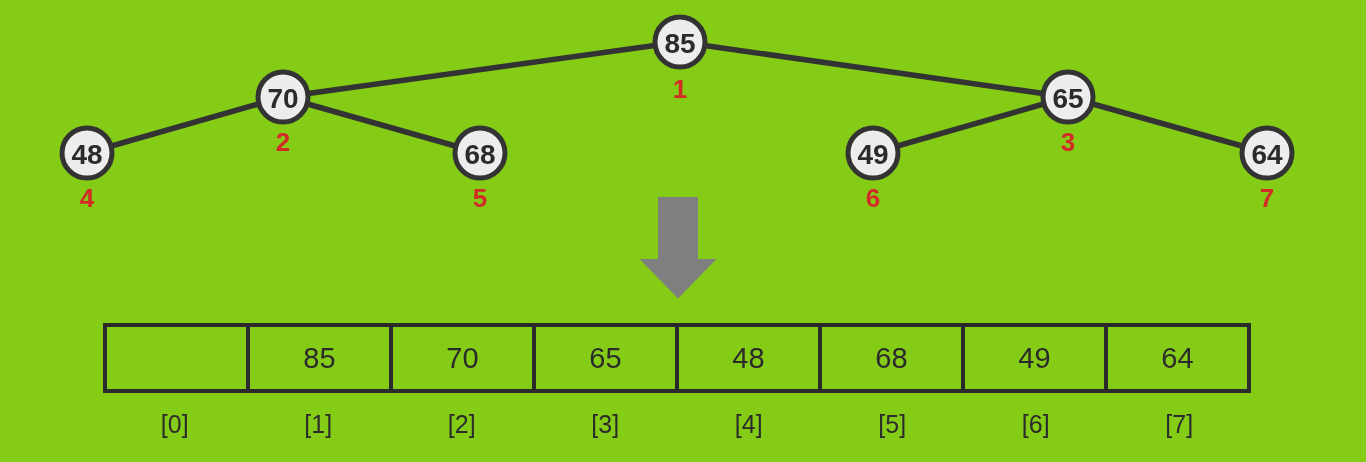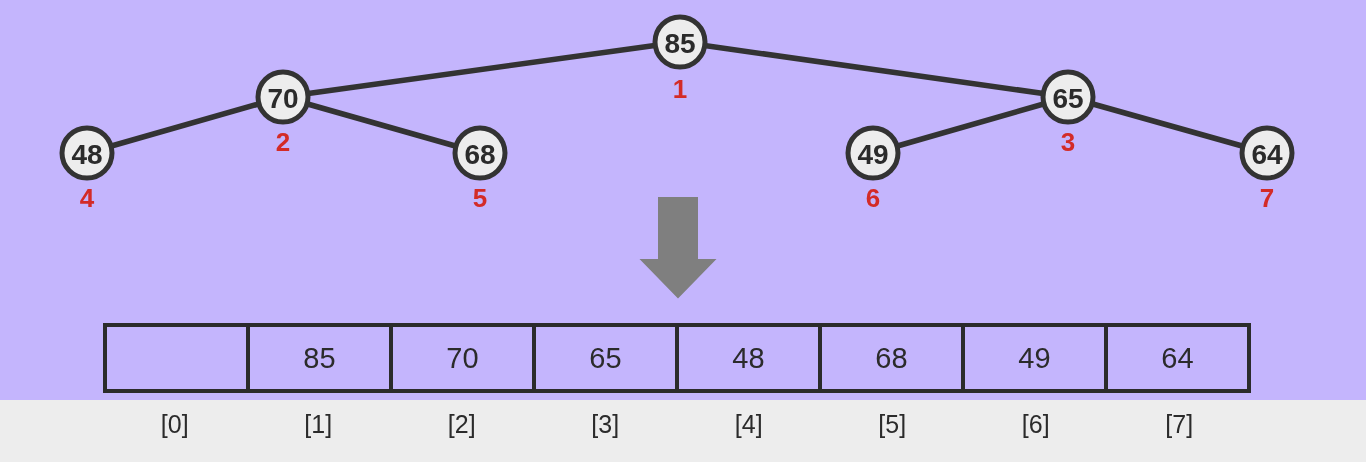--- a/index.html
+++ b/index.html
@@ -2,21 +2,21 @@
 <html><head>
 <meta charset="utf-8">
 <style>
   * { margin: 0; padding: 0; box-sizing: border-box; }
   html, body {
     width: 1366px; height: 462px;
     background: #ededed;
     font-family: "Liberation Sans", sans-serif;
     overflow: hidden;
   }
-  .stage { position: relative; width: 1366px; height: 400px; background: #c4b5fd; }
+  .stage { position: relative; width: 1366px; height: 462px; background: #84cc16; }
 
   svg.tree-canvas { position: absolute; left: 0; top: 0; }
 
   .edge { stroke: #333333; stroke-width: 5.5; stroke-linecap: round; }
   .node-circle { fill: #ededed; stroke: #333333; stroke-width: 5; }
   .node-value {
     fill: #2b2b2b; font-size: 28px; font-weight: 600;
     text-anchor: middle; dominant-baseline: central;
     font-family: "Liberation Sans", sans-serif;
   }

